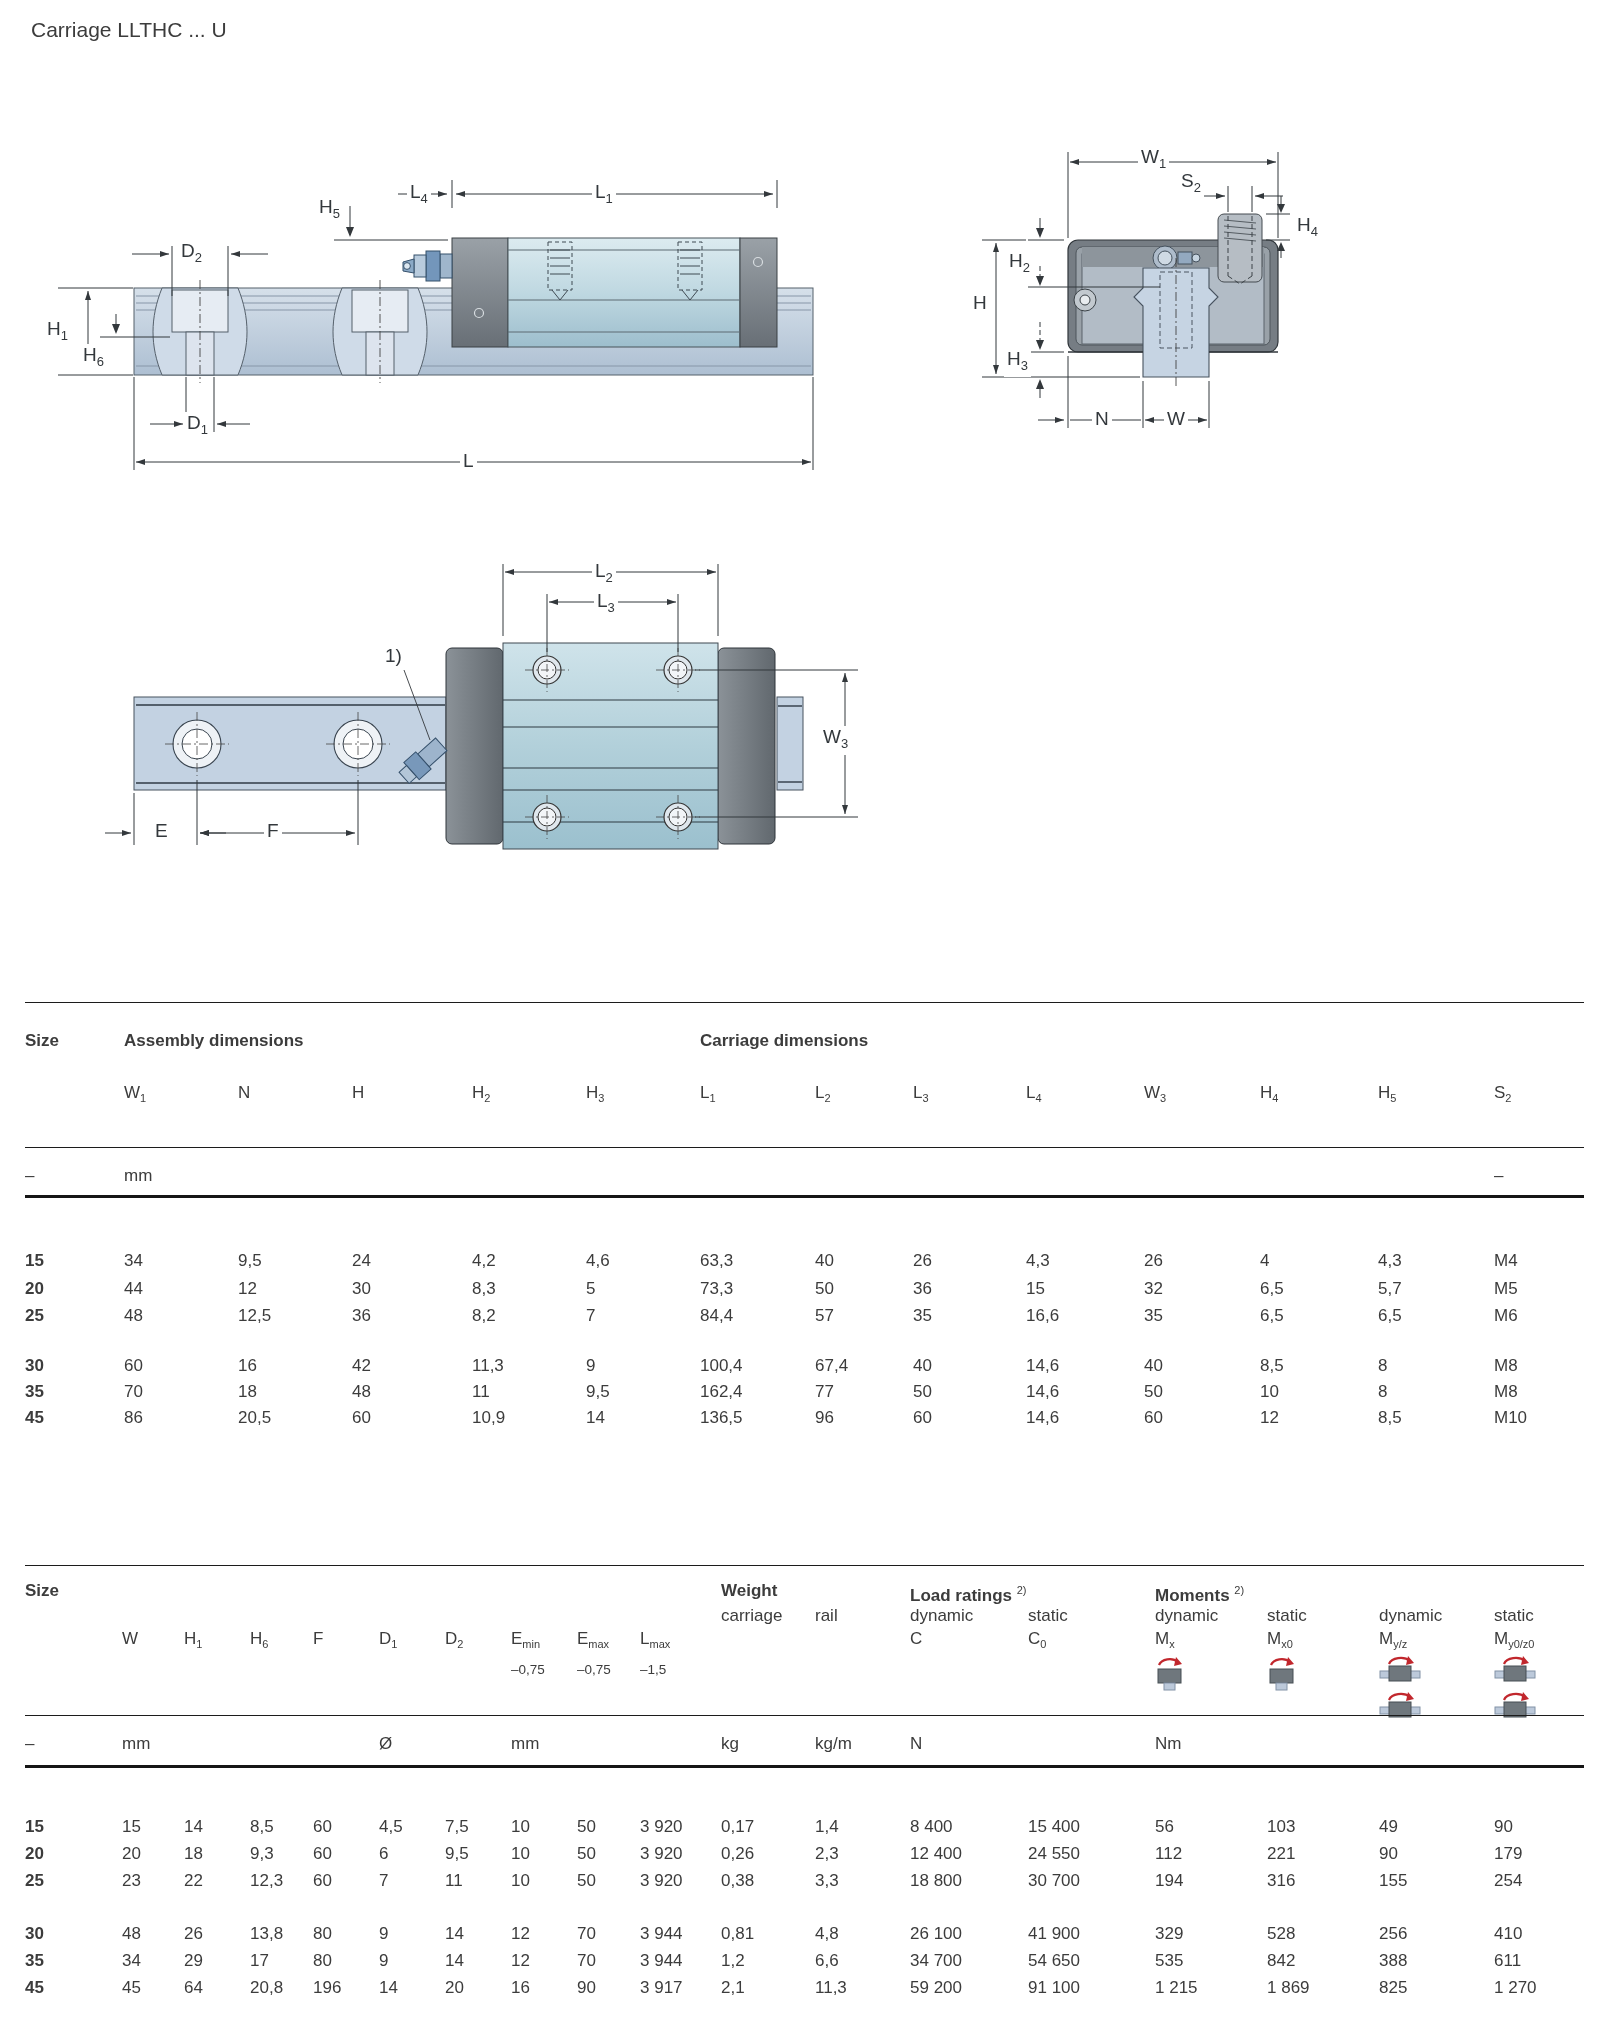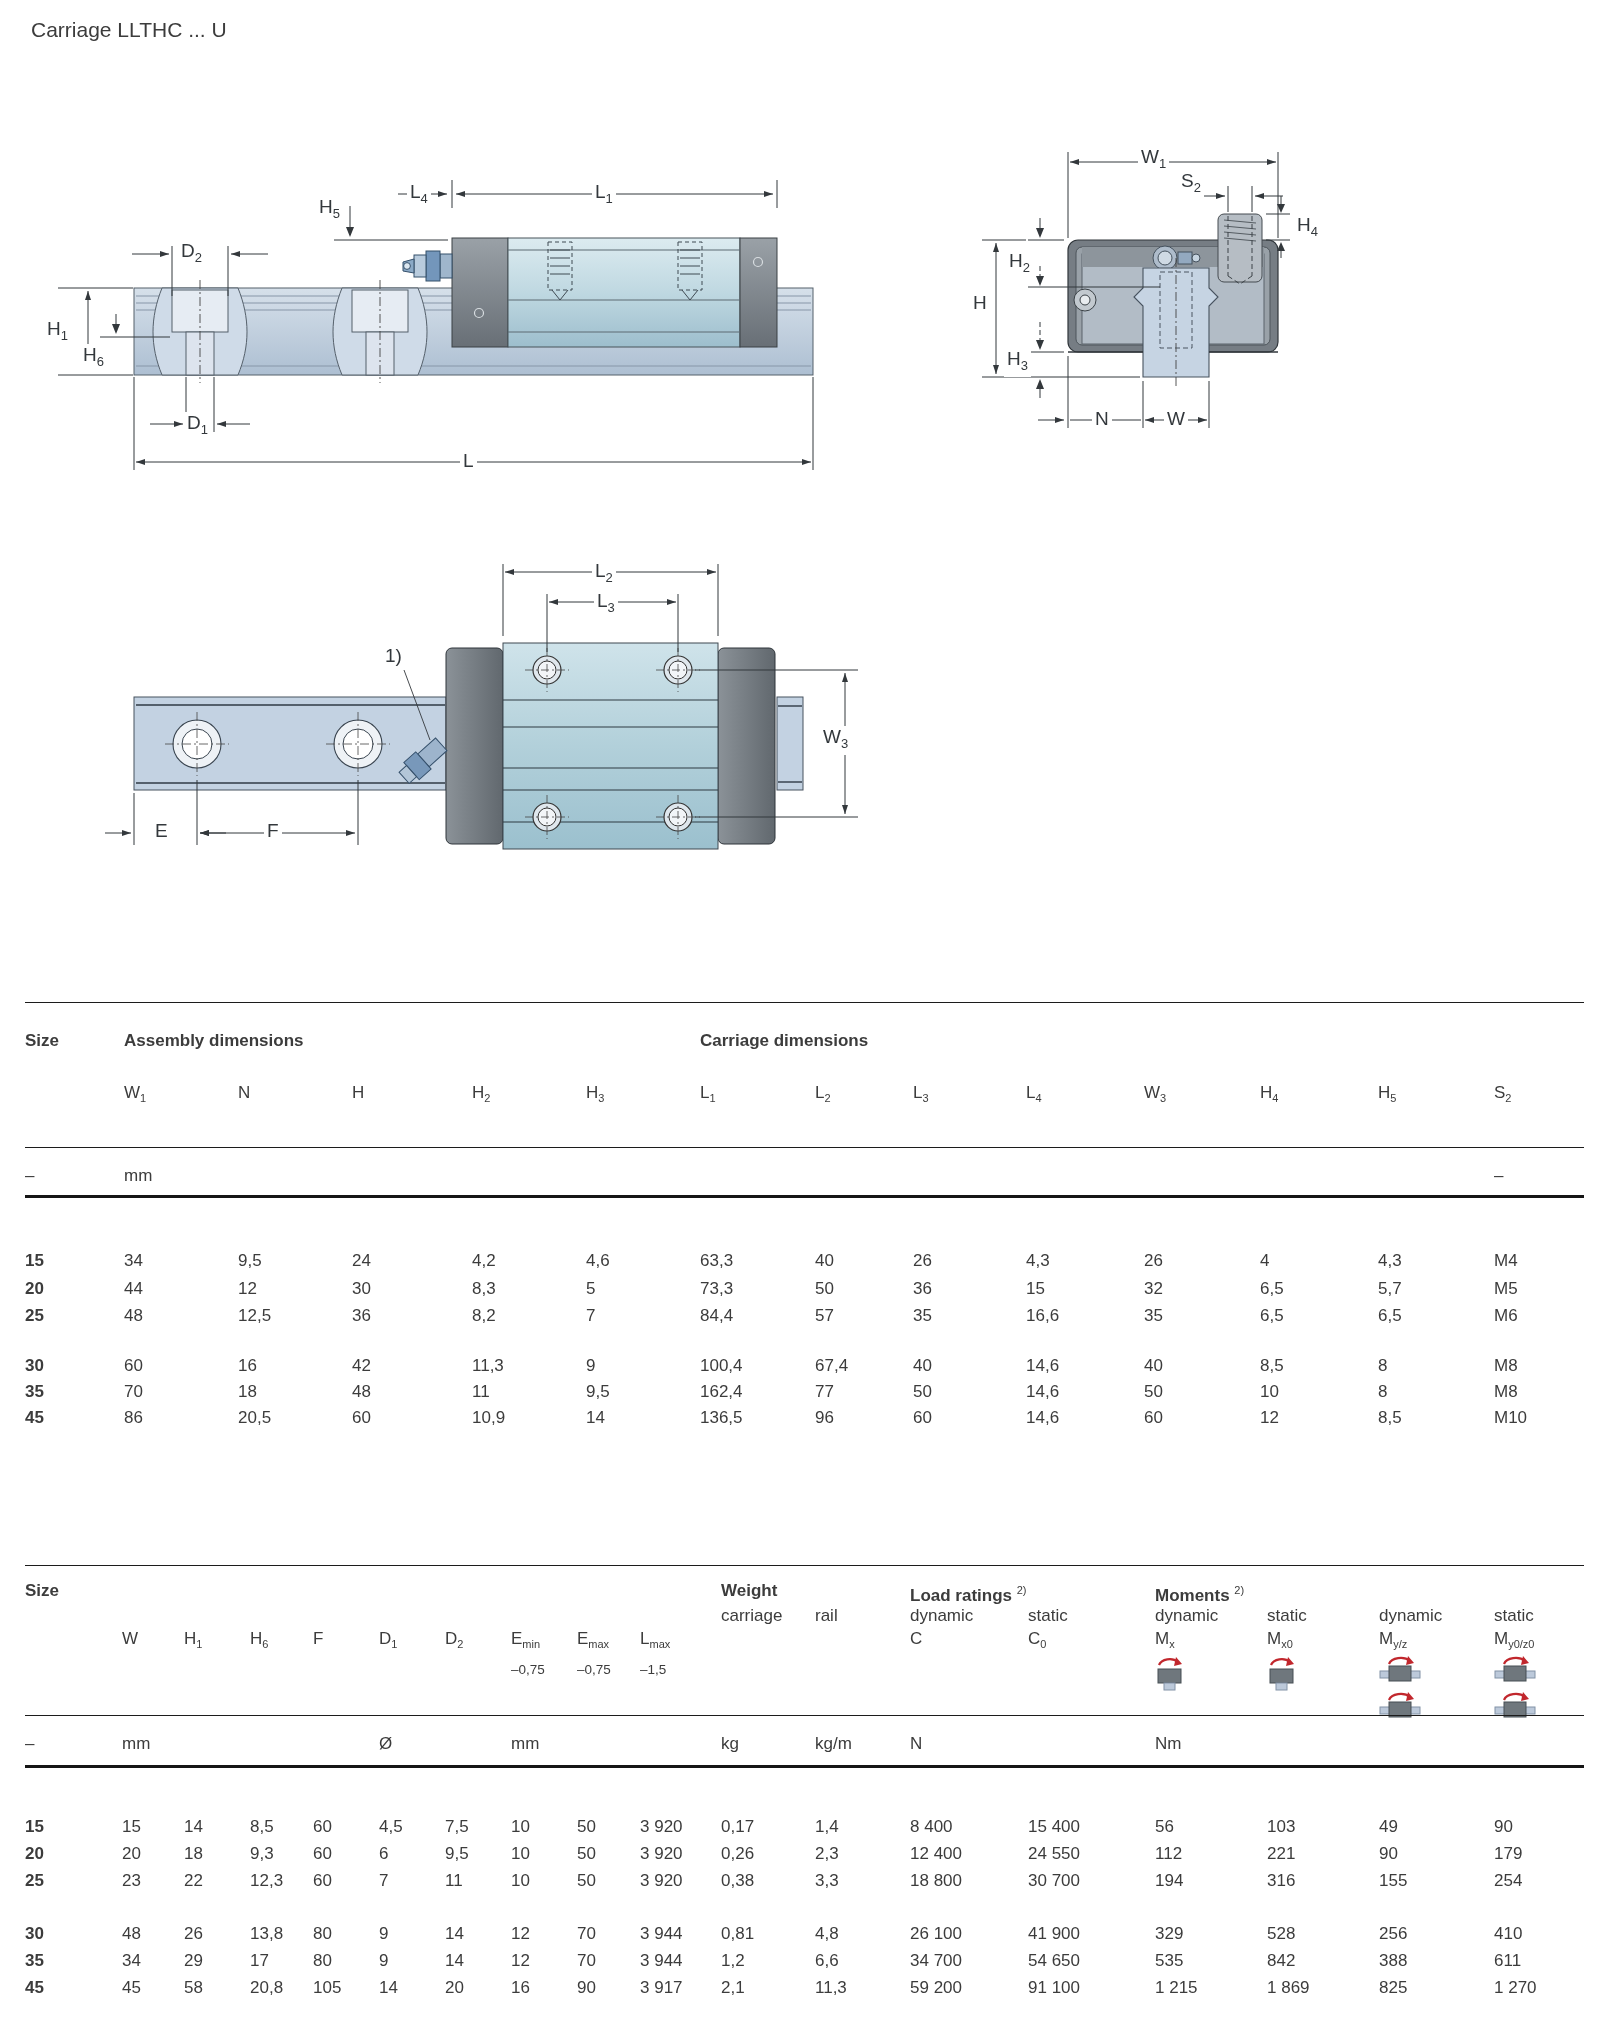--- a/index.html
+++ b/index.html
@@ -650,23 +650,23 @@
       <div class="cell">34 700</div>
       <div class="cell">54 650</div>
       <div class="cell">535</div>
       <div class="cell">842</div>
       <div class="cell">388</div>
       <div class="cell">611</div>
     </div>
   <div class="trow t2" style="top:412px">
       <div class="cell">45</div>
       <div class="cell">45</div>
-      <div class="cell">58</div>
+      <div class="cell">64</div>
       <div class="cell">20,8</div>
-      <div class="cell">105</div>
+      <div class="cell">196</div>
       <div class="cell">14</div>
       <div class="cell">20</div>
       <div class="cell">16</div>
       <div class="cell">90</div>
       <div class="cell">3 917</div>
       <div class="cell">2,1</div>
       <div class="cell">11,3</div>
       <div class="cell">59 200</div>
       <div class="cell">91 100</div>
       <div class="cell">1 215</div>

